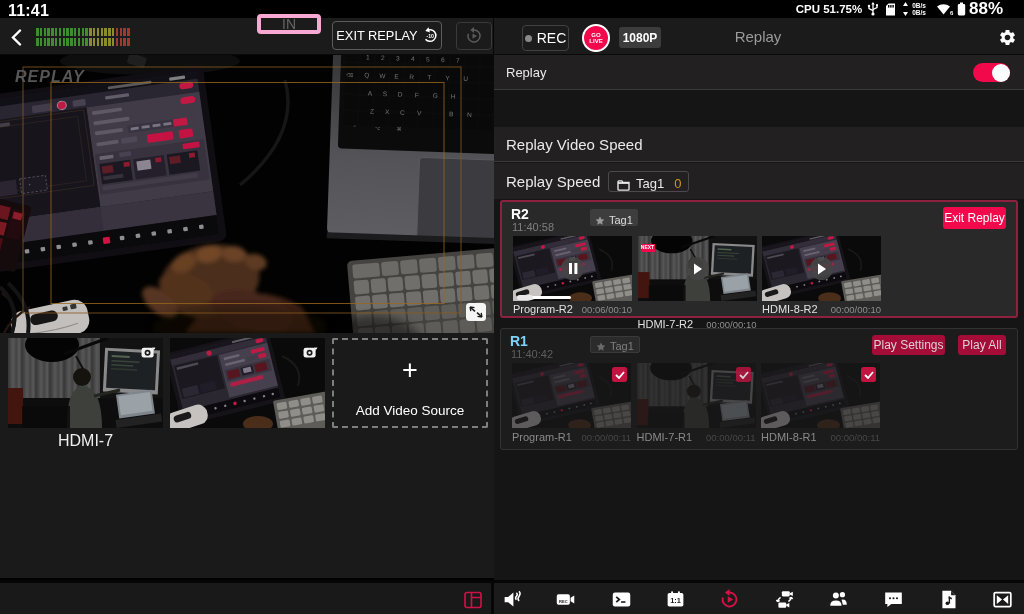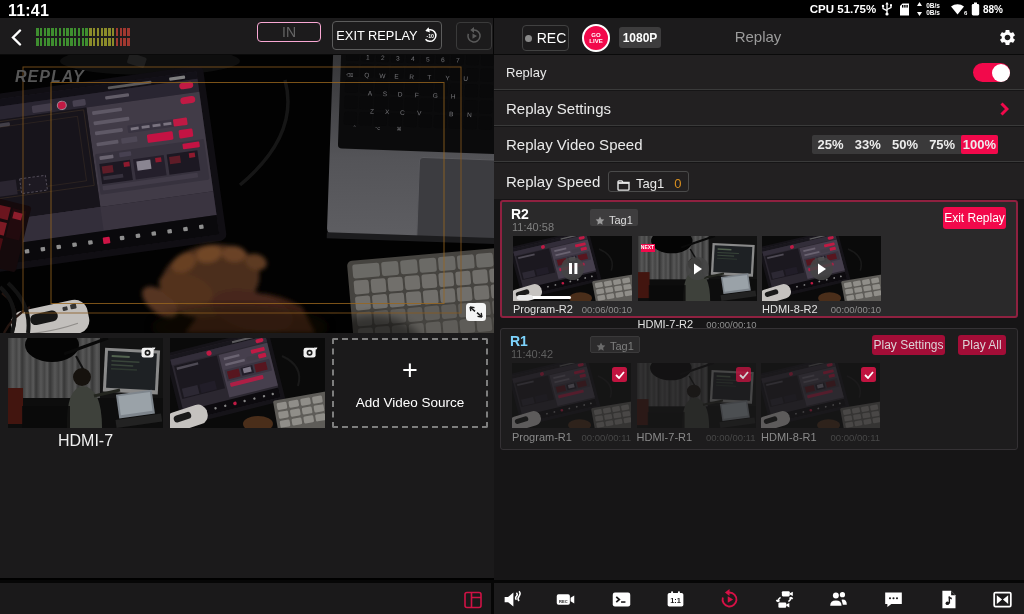--- a/index.html
+++ b/index.html
@@ -6,46 +6,46 @@
 html,body { width:1024px; height:614px; background:#000; overflow:hidden;
   font-family:"Liberation Sans", sans-serif; }
 #app { position:relative; width:1024px; height:614px; background:#000; }
 .abs { position:absolute; }
 
 #statusbar { left:0; top:0; width:1024px; height:18px; background:#000; color:#fff; }
 #clock { left:8px; top:2px; font-size:16px; font-weight:bold; letter-spacing:0.2px; color:#fff; }
 #statR { right:21px; top:0; height:18px; display:flex; align-items:center; gap:3px; color:#fff; }
 #cpu { font-size:11.5px; font-weight:bold; }
 .bps { font-size:6.5px; line-height:7px; font-weight:bold; }
-#pct { font-size:10px; font-weight:bold; }
+#pct { font-size:17px; font-weight:bold; }
 
 #toolbar { left:0; top:18px; width:1024px; height:37px; background:#1c1b1c; border-bottom:1px solid #0a0a0a; }
 #tbdivider { left:493px; top:18px; width:1px; height:37px; background:#060606; }
 .btn { position:absolute; border-radius:4px; display:flex; align-items:center; justify-content:center; white-space:nowrap; }
-#btnIN { left:257px; top:22px; width:64px; height:20px; border:1px solid #f9a8d4; color:#656565; font-size:14px; }
+#btnIN { left:257px; top:14px; width:64px; height:20px; border:4px solid #f9a8d4; color:#656565; font-size:14px; }
 #btnExit { left:332px; top:21px; width:110px; height:29px; border:1px solid #5c5c5c; color:#fff; font-size:12.8px; gap:4px; }
 #btnRep { left:456px; top:22px; width:36px; height:28px; border:1px solid #3a3a3a; }
 #btnRec { left:522px; top:25px; width:47px; height:26px; border:1px solid #414141; color:#fff; font-size:14px; gap:5px; }
 #recdot { width:7px; height:7px; border-radius:50%; background:#8a8a8a; }
 #golive { left:582px; top:24px; width:28px; height:28px; border-radius:50%; background:#f2094b; border:2px solid #fff; color:#fff; font-size:6px; font-weight:bold; text-align:center; line-height:6.5px; display:flex; align-items:center; justify-content:center; }
 #p1080 { left:619px; top:27px; width:42px; height:21px; background:#3d3c3d; border-radius:3px; color:#fefefe; font-size:12px; font-weight:bold; }
 #paneltitle { left:700px; top:28px; width:116px; text-align:center; color:#9b9b9b; font-size:15px; }
 
 #meter { left:36px; top:28px; }
 .mrow { display:flex; gap:1.3px; height:8px; margin-bottom:1.5px; }
 .mb { width:2.5px; height:8px; }
 
 #video { left:0; top:55px; width:494px; height:278px; background:#000; overflow:hidden; }
 
 #strip { left:0; top:333px; width:494px; height:245px; background:#1b1a1b; }
 .srcthumb { position:absolute; top:5px; width:155px; height:90px; background:#0c0c0c; overflow:hidden; }
 .srclabel { position:absolute; top:99px; width:155px; text-align:center; color:#efefef; font-size:16px; }
 #addbox { position:absolute; left:332px; top:5px; width:156px; height:90px; border:2px dashed #7e7e7e; border-radius:2px; color:#fff; text-align:center; }
 #addbox .plus { font-size:27px; font-weight:200; line-height:26px; margin-top:17px; }
-#addbox .t { font-size:13.5px; margin-top:12px; }
+#addbox .t { font-size:13.5px; margin-top:20px; }
 
 #bbarL { left:0; top:580px; width:491px; height:34px; background:#1a191a; border-top:3px solid #060606; }
 #bbarR { left:494px; top:580px; width:530px; height:34px; background:#1c1b1c; border-top:3px solid #060606; }
 #bdiv { left:491px; top:580px; width:3px; height:34px; background:#060606; }
 .bico { position:absolute; top:589px; width:21px; height:21px; display:flex; align-items:center; justify-content:center; }
 
 #rpanel { left:494px; top:55px; width:530px; height:525px; background:#161516; }
 .rrow { position:absolute; left:0; width:530px; background:#222021; border-bottom:1px solid #3a3a3a; }
 .rlabel { position:absolute; left:12px; color:#e9e9e9; }
 
@@ -551,35 +551,22 @@
       <path fill="#fff" d="M5.5 7 l6 5 -6 5 Z M18.5 7 l-6 5 6 5 Z"></path>
     </svg>
 
   <div class="abs" id="rpanel">
     <div class="rrow" style="top:0;height:35px">
       <div class="rlabel" style="top:10px;font-size:13px">Replay</div>
       <div id="toggle">
           <div class="knob"></div>
         </div>
     </div>
-    <div class="rrow" style="top:36px;height:35px">
-      <div class="rlabel" style="top:9px;font-size:15px">Replay Settings</div>
-      <svg style="position:absolute;right:15px;top:11px" width="9" height="14" viewBox="0 0 9 14">
-          <path d="M1.5 1.5 L7 7 L1.5 12.5" stroke="#f2094b" stroke-width="3" fill="none"></path>
-        </svg>
-    </div>
     <div class="rrow" style="top:72px;height:35px">
       <div class="rlabel" style="top:9px;font-size:15px">Replay Video Speed</div>
-      <div id="speed">
-          <div>25%</div>
-          <div>33%</div>
-          <div>50%</div>
-          <div>75%</div>
-          <div class="on">100%</div>
-        </div>
     </div>
     <div class="rrow" style="top:108px;height:36px;border-bottom:none">
       <div class="rlabel" style="top:10px;font-size:15px">Replay Speed</div>
       <div class="tagchip" style="left:114px;top:7.5px;width:81px;height:21px;border:1px solid #4a4a4a;border-radius:3px;padding-left:8px;gap:6px">
         <svg width="13" height="11" viewBox="0 0 14 12">
             <path fill="none" stroke="#e9e9e9" stroke-width="1.5" d="M1 3.2 V10 a1 1 0 0 0 1 1 h10 a1 1 0 0 0 1-1 V3.2 M1 3.2 V2 a1 1 0 0 1 1-1 h3.2 l1.2 1.6 H13 v0.6 Z"></path>
             <path stroke="#e9e9e9" stroke-width="1.5" d="M1 3.4 H13"></path>
           </svg>
         <span style="color:#e9e9e9;font-size:13px">Tag1</span>
         <span style="color:#d98f1f;font-size:13px;margin-left:4px">0</span>

